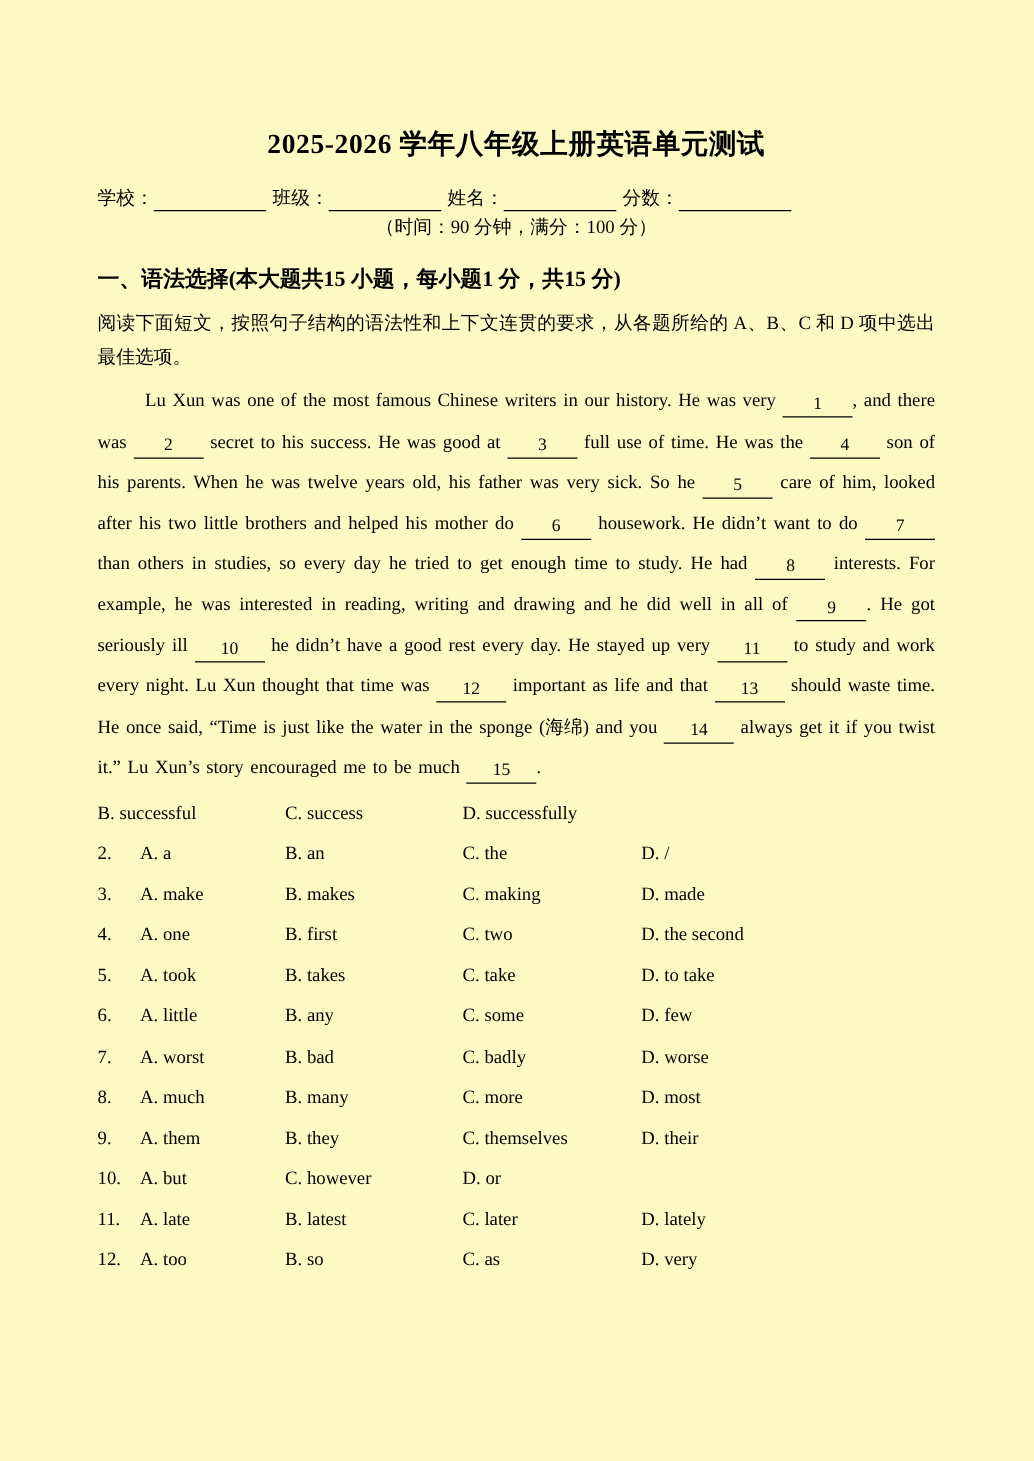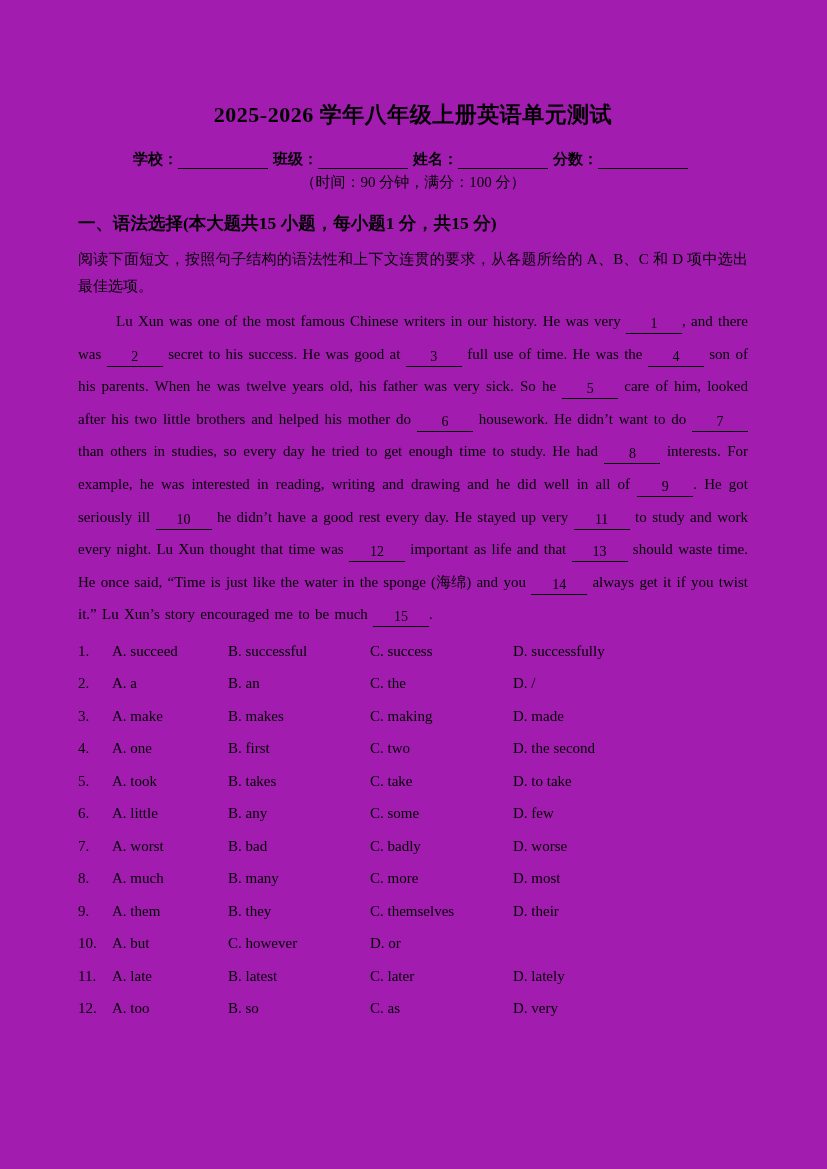--- a/index.html
+++ b/index.html
@@ -1,36 +1,36 @@
 <!DOCTYPE html>
 <html><head>
 <meta charset="utf-8">
 <style>
   html,body{margin:0;padding:0;background:#ffffff;}
   .page{
     position:relative;
     width:827px;height:1169px;
     margin:0 auto;
-    background:#a21caf;color:#000000;
+    background:#fef9c3;color:#000000;
     font-family:"Liberation Serif","DejaVu Serif",serif;
     box-sizing:border-box;
     padding:100px 79px 0 78px;
     overflow:hidden;
   }
   .title{
     font-size:22px;font-weight:bold;text-align:center;
     line-height:30px;letter-spacing:0.5px;
   }
   .subtitle{
     font-size:19px;font-weight:bold;text-align:center;
     margin-top:21px;line-height:26px;
   }
   .info-line{
-    display:flex;justify-content:center;align-items:flex-end;
-    margin-top:19px;font-size:15px;line-height:20px;font-weight:bold;
+    display:flex;align-items:flex-end;
+    margin-top:19px;font-size:15px;line-height:20px;
   }
   .fld-label{white-space:nowrap;}
   .fld-line{
     display:inline-block;width:90px;height:17px;
     border-bottom:1px solid #000;margin-right:5px;
   }
   .time-note{text-align:center;font-size:15px;margin-top:3px;line-height:20px;}
   .section-heading{
     font-size:17.5px;font-weight:bold;margin-top:19px;line-height:24px;
   }
@@ -77,21 +77,20 @@
   <div class="time-note">（时间：90 分钟，满分：100 分）</div>
 
   <div class="section-heading">一、语法选择(本大题共15 小题，每小题1 分，共15 分)</div>
 
   <div class="instructions">阅读下面短文，按照句子结构的语法性和上下文连贯的要求，从各题所给的 A、B、C 和 D 项中选出最佳选项。</div>
 
   <div class="passage">Lu Xun was one of the most famous Chinese writers in our history. He was very <span class="blank" style="width: 56px;">1</span>, and there was <span class="blank" style="width: 56px;">2</span> secret to his success. He was good at <span class="blank" style="width: 56px;">3</span> full use of time. He was the <span class="blank" style="width: 56px;">4</span> son of his parents. When he was twelve years old, his father was very sick. So he <span class="blank" style="width: 56px;">5</span> care of him, looked after his two little brothers and helped his mother do <span class="blank" style="width: 56px;">6</span> housework. He didn’t want to do <span class="blank" style="width: 56px;">7</span> than others in studies, so every day he tried to get enough time to study. He had <span class="blank" style="width: 56px;">8</span> interests. For example, he was interested in reading, writing and drawing and he did well in all of <span class="blank" style="width: 56px;">9</span>. He got seriously ill <span class="blank" style="width: 56px;">10</span> he didn’t have a good rest every day. He stayed up very <span class="blank" style="width: 56px;">11</span> to study and work every night. Lu Xun thought that time was <span class="blank" style="width: 56px;">12</span> important as life and that <span class="blank" style="width: 56px;">13</span> should waste time. He once said, “Time is just like the water in the sponge (海绵) and you <span class="blank" style="width: 56px;">14</span> always get it if you twist it.” Lu Xun’s story encouraged me to be much <span class="blank" style="width: 56px;">15</span>.</div>
 
   <div class="questions">
       <div class="qrow">
-        <span class="qcell"><span class="qnum">1.</span>A. succeed</span>
         <span class="qcell">B. successful</span>
         <span class="qcell">C. success</span>
         <span class="qcell">D. successfully</span>
       </div>
       <div class="qrow">
         <span class="qcell"><span class="qnum">2.</span>A. a</span>
         <span class="qcell">B. an</span>
         <span class="qcell">C. the</span>
         <span class="qcell">D. /</span>
       </div>

